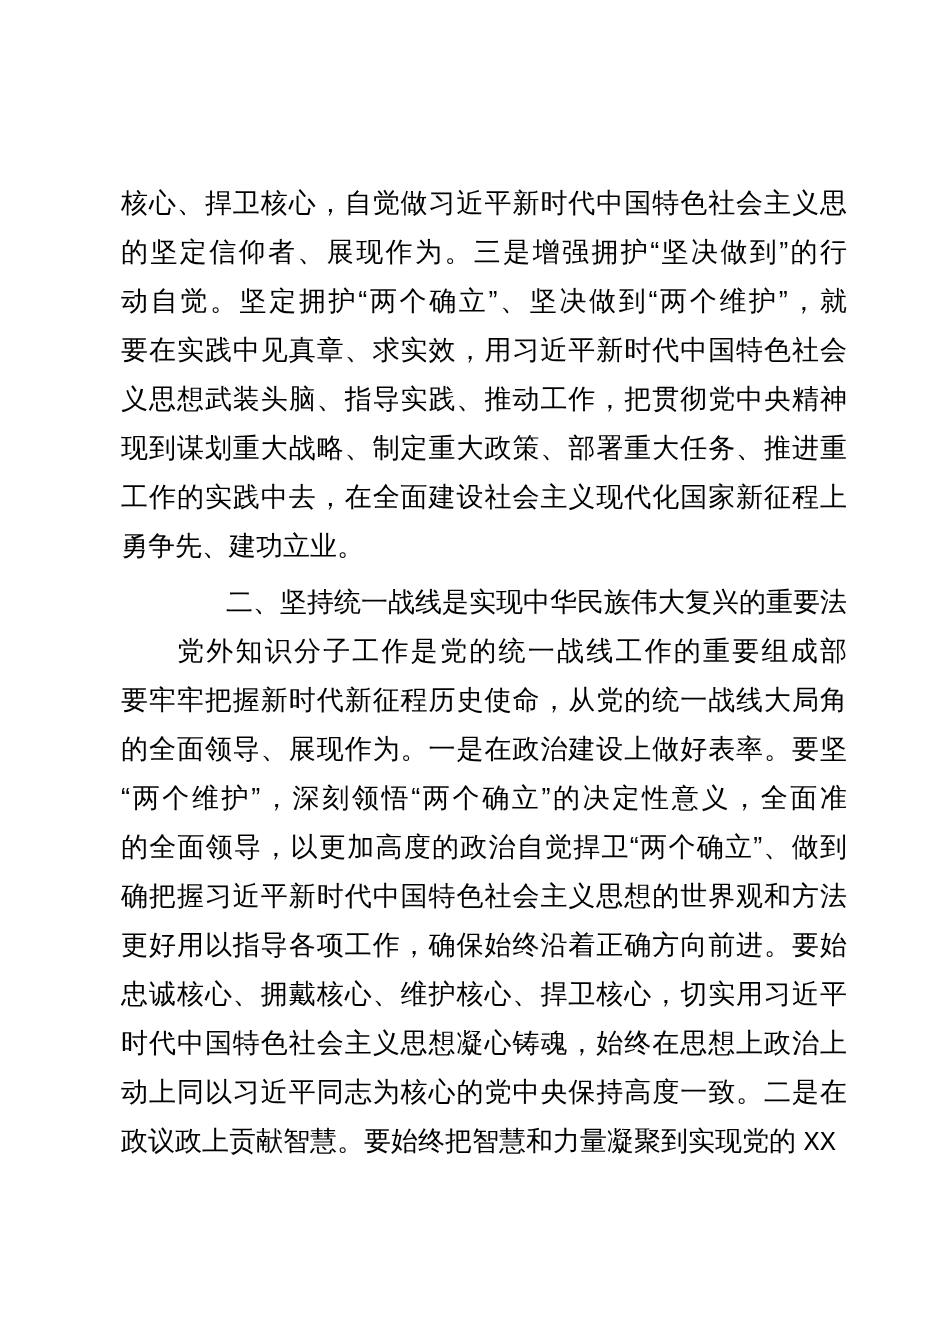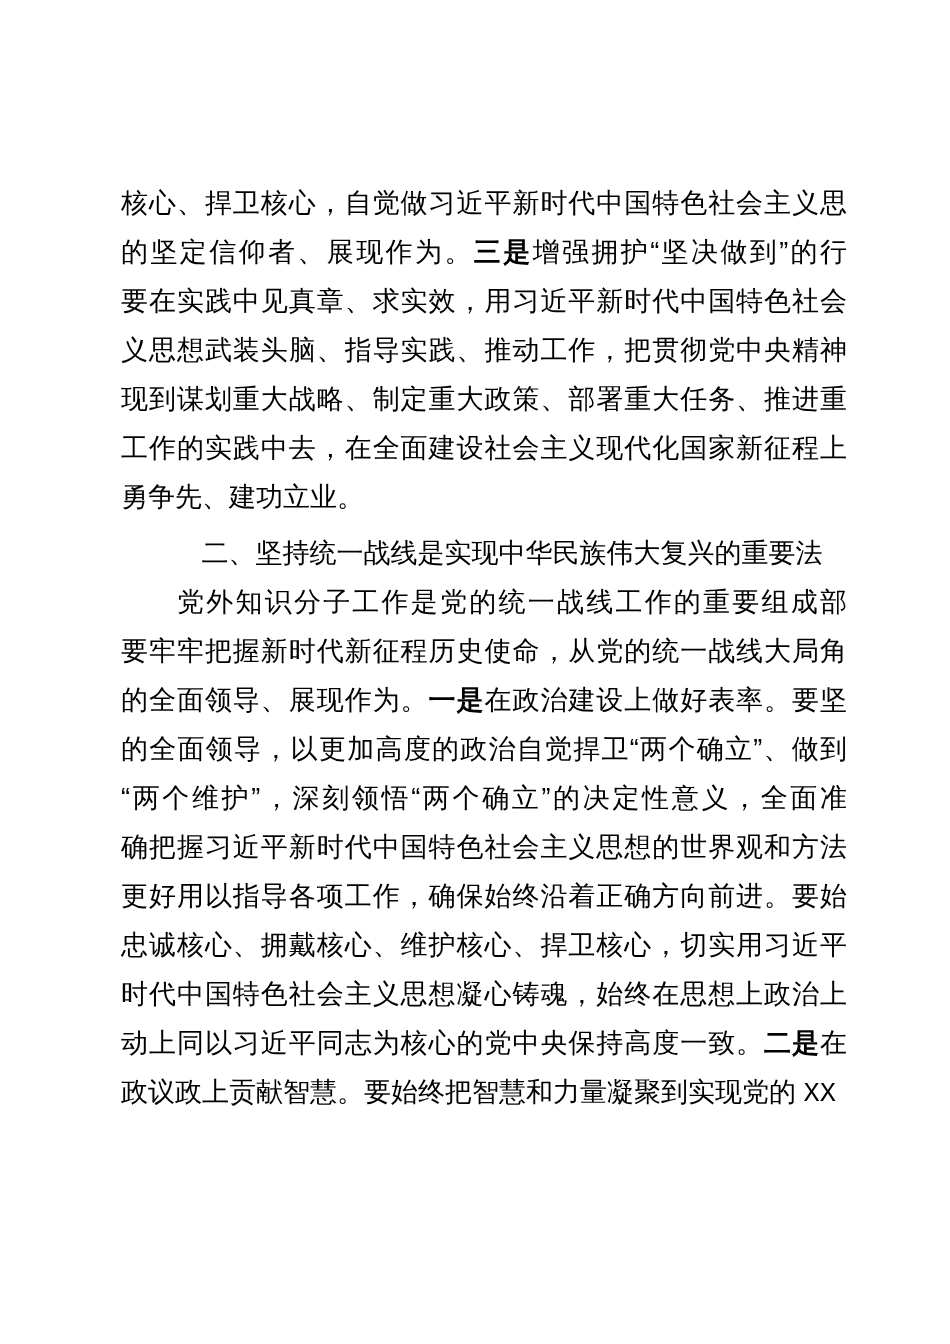--- a/index.html
+++ b/index.html
@@ -26,54 +26,55 @@
     font-size: 27px;
     line-height: 49px;
     height: 49px;
     overflow: hidden;
     text-align: justify;
     text-align-last: justify;
     white-space: normal;
     letter-spacing: 0;
   }
   .line.align-left {
-    text-align: center;
+    text-align: right;
     text-align-last: left;
   }
   .line.indent {
     padding-left: 56px;
   }
   .line.heading {
     margin-top: 7px;
   }
   .run-bold {
-    font-weight: 700;
+    font-weight: 400;
   }
   .run-latin {
     font-family: Liberation Mono, monospace;
   }
 </style>
 </head>
 <body>
 
 <div class="page">
   <div class="content">
       <div class="line"><span class="">核心、捍卫核心，自觉做习近平新时代中国特色社会主义思想</span></div>
       <div class="line"><span class="">的坚定信仰者、展现作为。</span><span class="run-bold">三是</span><span class="">增强拥护“坚决做到”的行</span></div>
+      <div class="line"><span class="">动自觉。坚定拥护“两个确立”、坚决做到“两个维护”，就</span></div>
       <div class="line"><span class="">要在实践中见真章、求实效，用习近平新时代中国特色社会主</span></div>
       <div class="line"><span class="">义思想武装头脑、指导实践、推动工作，把贯彻党中央精神体</span></div>
       <div class="line"><span class="">现到谋划重大战略、制定重大政策、部署重大任务、推进重大</span></div>
       <div class="line"><span class="">工作的实践中去，在全面建设社会主义现代化国家新征程上奋</span></div>
       <div class="line align-left"><span class="">勇争先、建功立业。</span></div>
       <div class="line align-left indent heading"><span class="">二、坚持统一战线是实现中华民族伟大复兴的重要法宝。</span></div>
       <div class="line indent"><span class="">党外知识分子工作是党的统一战线工作的重要组成部分，</span></div>
       <div class="line"><span class="">要牢牢把握新时代新征程历史使命，从党的统一战线大局角度</span></div>
       <div class="line"><span class="">的全面领导、展现作为。</span><span class="run-bold">一是</span><span class="">在政治建设上做好表率。要坚持党</span></div>
+      <div class="line"><span class="">“两个维护”，深刻领悟“两个确立”的决定性意义，全面准</span></div>
       <div class="line"><span class="">的全面领导，以更加高度的政治自觉捍卫“两个确立”、做到</span></div>
-      <div class="line"><span class="">“两个维护”，深刻领悟“两个确立”的决定性意义，全面准</span></div>
       <div class="line"><span class="">确把握习近平新时代中国特色社会主义思想的世界观和方法论，</span></div>
       <div class="line"><span class="">更好用以指导各项工作，确保始终沿着正确方向前进。要始终</span></div>
       <div class="line"><span class="">忠诚核心、拥戴核心、维护核心、捍卫核心，切实用习近平新</span></div>
       <div class="line"><span class="">时代中国特色社会主义思想凝心铸魂，始终在思想上政治上行</span></div>
       <div class="line"><span class="">动上同以习近平同志为核心的党中央保持高度一致。</span><span class="run-bold">二是</span><span class="">在参</span></div>
       <div class="line align-left"><span class="">政议政上贡献智慧。要始终把智慧和力量凝聚到实现党的 </span><span class=" run-latin">XX</span></div>
     </div>
 </div>
 
 </body></html>

